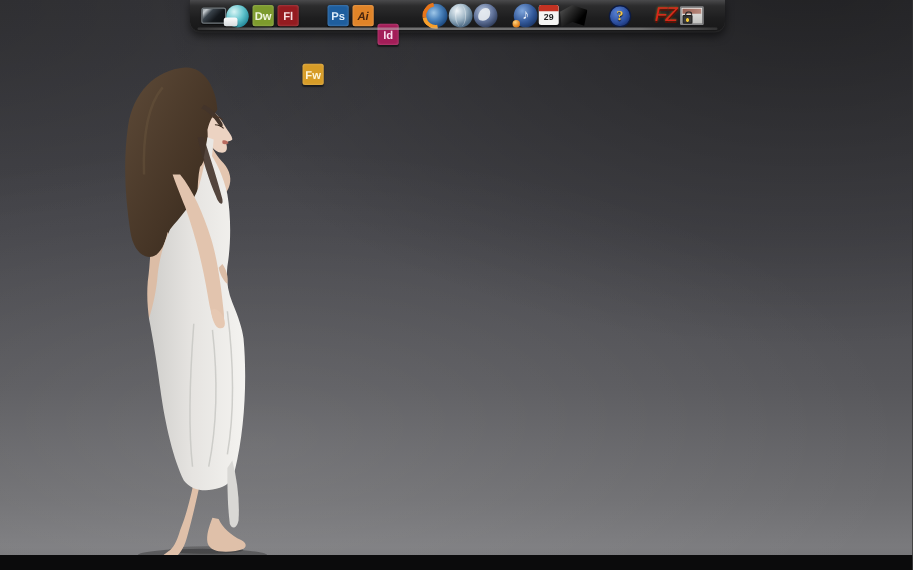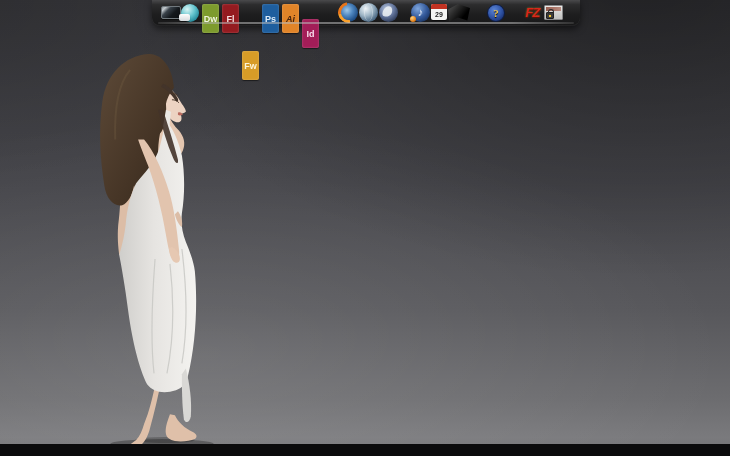--- a/index.html
+++ b/index.html
@@ -41,21 +41,21 @@
   
   .icon-monitor{width:20px;height:13px;margin-top:3px;border-radius:2px;
     background:linear-gradient(135deg,#98a0a5,#c2c8cc 14%,#39424a 32%,#14181c 62%,#0b0e11);
     border:1px solid #70787d;box-shadow:0 1px 1px rgba(0,0,0,.6);box-sizing:border-box;}
   
   .icon-disc{width:18px;height:18px;margin-top:1px;border-radius:50%;
     background:radial-gradient(circle at 35% 30%,#d9f5f5,#60c2cc 45%,#1f8496 80%,#0f5e70);}
   .icon-disc::after{content:"";position:absolute;left:-2px;bottom:1px;width:11px;height:7px;
     background:linear-gradient(#fdfdfd,#d6dbde);border-radius:2px;box-shadow:0 1px 1px rgba(0,0,0,.45);}
   
-  .adobe{width:17px;height:29px;margin:1px 2px 0 1px;border-radius:2px;
+  .adobe{width:17px;height:17px;margin:1px 2px 0 1px;border-radius:2px;
     display:flex;align-items:center;justify-content:center;
     font-weight:bold;font-size:9px;font-family:"Liberation Sans",sans-serif;
     box-shadow:inset 0 0 2px rgba(255,255,255,.3),0 1px 1px rgba(0,0,0,.5);}
   
   .icon-firefox{border-radius:50%;
     background:radial-gradient(circle at 42% 38%,#9fc7e8 0%,#4f87c0 35%,#1f4e86 70%,#122f54 100%);}
   .icon-firefox::before{content:"";position:absolute;inset:-1px;border-radius:50%;
     border:3px solid transparent;border-left-color:#e8751a;border-bottom-color:#f9a02b;
     transform:rotate(35deg);}
   
@@ -85,21 +85,21 @@
   .icon-swoosh{width:22px;height:18px;margin-top:1px;
     background:linear-gradient(130deg,#5a5a5a 0%,#2a2a2a 35%,#000 70%);
     clip-path:polygon(0% 30%,45% 0%,100% 22%,88% 92%,45% 75%,6% 98%);}
   
   .icon-help{width:18px;height:18px;margin-top:1px;border-radius:50%;box-sizing:border-box;
     background:radial-gradient(circle at 38% 32%,#5c86d8,#2c4fa0 55%,#142963 90%);
     border:1px solid #0d1b42;display:flex;align-items:center;justify-content:center;
     font-family:"Liberation Serif",serif;font-weight:bold;font-size:11px;text-shadow:0 1px 1px #000;}
   
   .icon-fz{width:21px;display:flex;align-items:center;justify-content:center;
-    font-weight:700;font-style:italic;font-size:13px;letter-spacing:-1px;
+    font-weight:400;font-style:italic;font-size:16px;letter-spacing:-1px;
     text-shadow:0 1px 0 #5c0e04,0 0 2px rgba(247,197,44,.6);}
   
   .icon-secwin{width:19px;height:15px;margin-top:2px;border-radius:1px;box-sizing:border-box;
     background:linear-gradient(#e9e9e7,#c1c1bf);border:1px solid #88888a;}
   .icon-secwin::before{content:"";position:absolute;left:1px;right:1px;top:1px;height:4px;
     background:linear-gradient(90deg,#9a5f52,#b78a7e);}
   .lock{position:absolute;left:1px;bottom:0;width:8px;height:7px;background:#3b3b3b;
     border:1px solid #1f1f1f;border-radius:1px;box-sizing:border-box;
     background-image:radial-gradient(circle at 50% 60%,#f5c832 1.2px,rgba(0,0,0,0) 1.6px);}
   .lock::before{content:"";position:absolute;left:1px;top:-4px;width:4px;height:4px;

